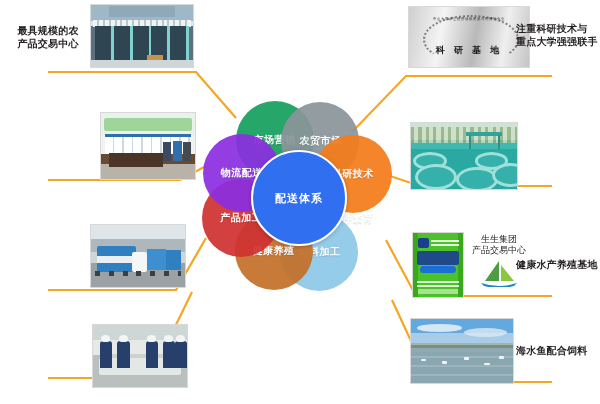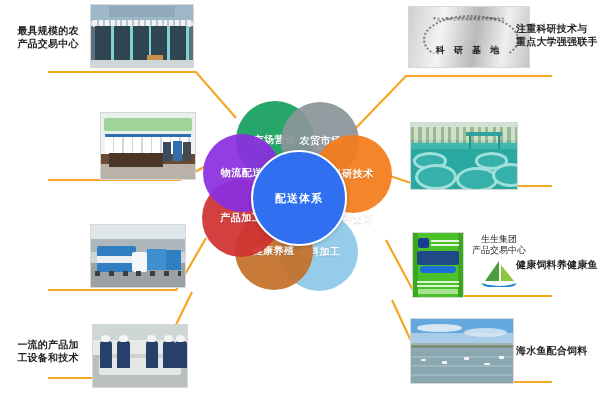--- a/index.html
+++ b/index.html
@@ -185,23 +185,20 @@
         <div class="wall"></div>
         <div class="t1"></div>
         <div class="t1b"></div>
       <div class="cab"></div>
         <div class="t2"></div>
         <div class="t3"></div>
         <div class="wheels"></div>
       </div>
   </div>
 
-  <div class="cap cap-l" style="left:6px;top:338px;width:84px;">
-    <span>一流的产品加<br>工设备和技术</span>
-  </div>
   <div class="photo ph-plant" style="left:92px;top:324px;width:96px;height:64px;">
     <div class="inner">
         <div class="belt"></div>
         <div class="table"></div>
       <div class="w w1"></div>
         <div class="w w2"></div>
         <div class="w w3"></div>
       <div class="w w4"></div>
         <div class="w w5"></div>
       </div>
@@ -246,21 +243,21 @@
   <div class="brand" style="left:466px;top:234px;width:66px;">
     <div class="btxt">生生集团</div>
     <div class="btxt">产品交易中心</div>
     <svg width="42" height="28" viewBox="0 0 42 28" style="margin-top:2px;">
       <path d="M21 2 L21 22 L7 22 Z" fill="#4a9e3f"></path>
       <path d="M23 6 L36 22 L23 22 Z" fill="#8cc63f"></path>
       <path d="M3 24 Q21 30 39 24 L36 27 Q21 31 6 27 Z" fill="#1b86c8"></path>
     </svg>
   </div>
   <div class="cap cap-r" style="left:516px;top:258px;width:92px;">
-    <span>健康饲料养健康鱼</span>
+    <span>健康水产养殖基地</span>
   </div>
 
   <div class="photo ph-base" style="left:410px;top:318px;width:104px;height:66px;">
     <div class="inner">
         <div class="cloud"></div>
         <div class="cloud2"></div>
         <div class="shore"></div>
       <div class="ponds"></div>
         <div class="hut h1"></div>
         <div class="hut h2"></div>

